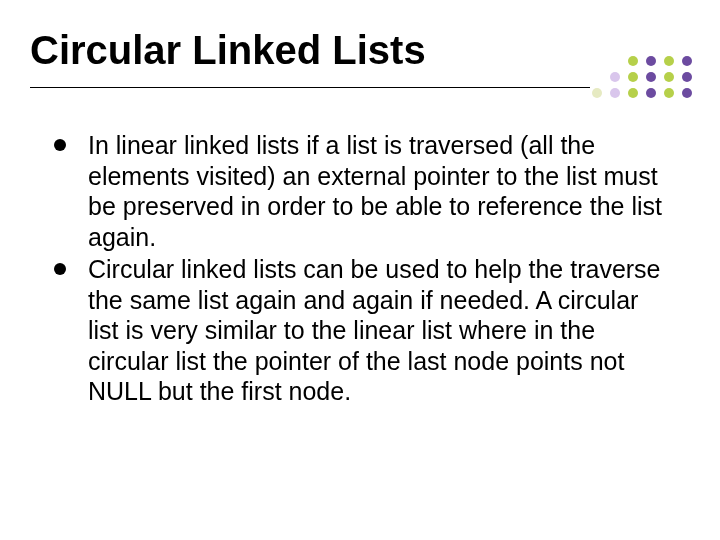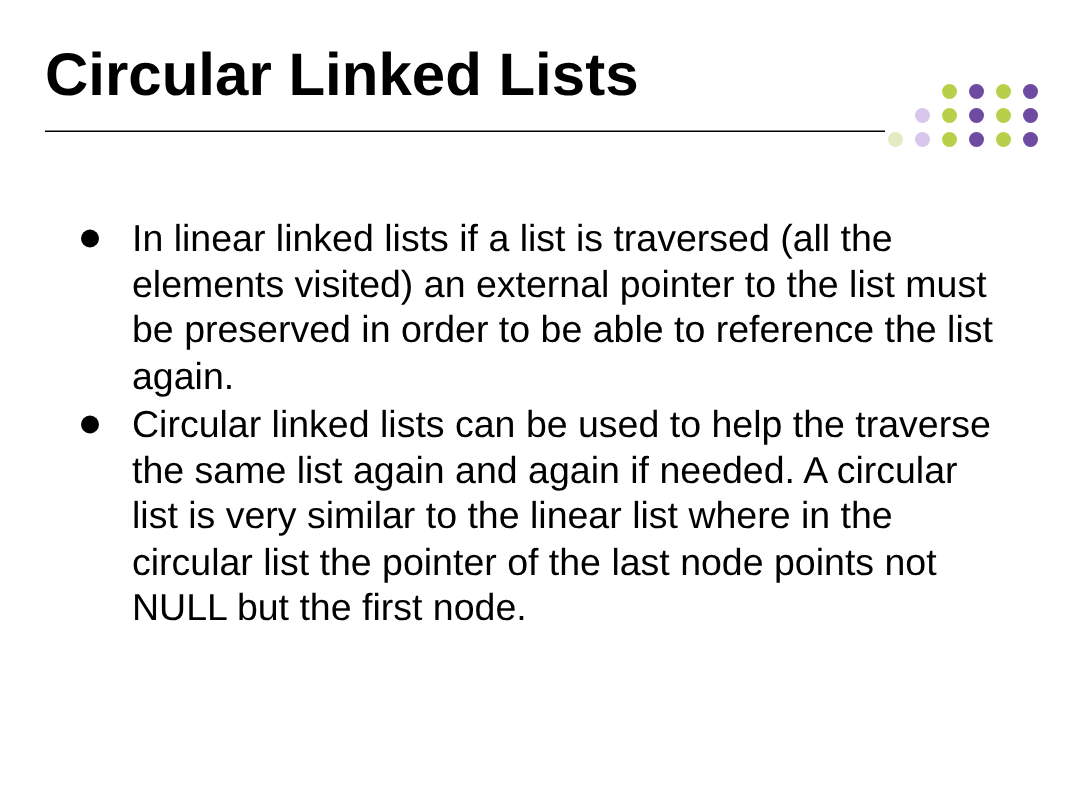--- a/index.html
+++ b/index.html
@@ -50,21 +50,21 @@
     gap: 8px;
     margin-bottom: 6px;
   }
   .dots-deco .dot {
     width: 10px;
     height: 10px;
     border-radius: 50%;
   }
   .content {
     position: absolute;
-    top: 144px;
+    top: 130px;
     left: 50px;
     right: 50px;
   }
   .bitem {
     display: flex;
     align-items: flex-start;
     margin-bottom: 2px;
   }
   .bicon {
     width: 12px;

